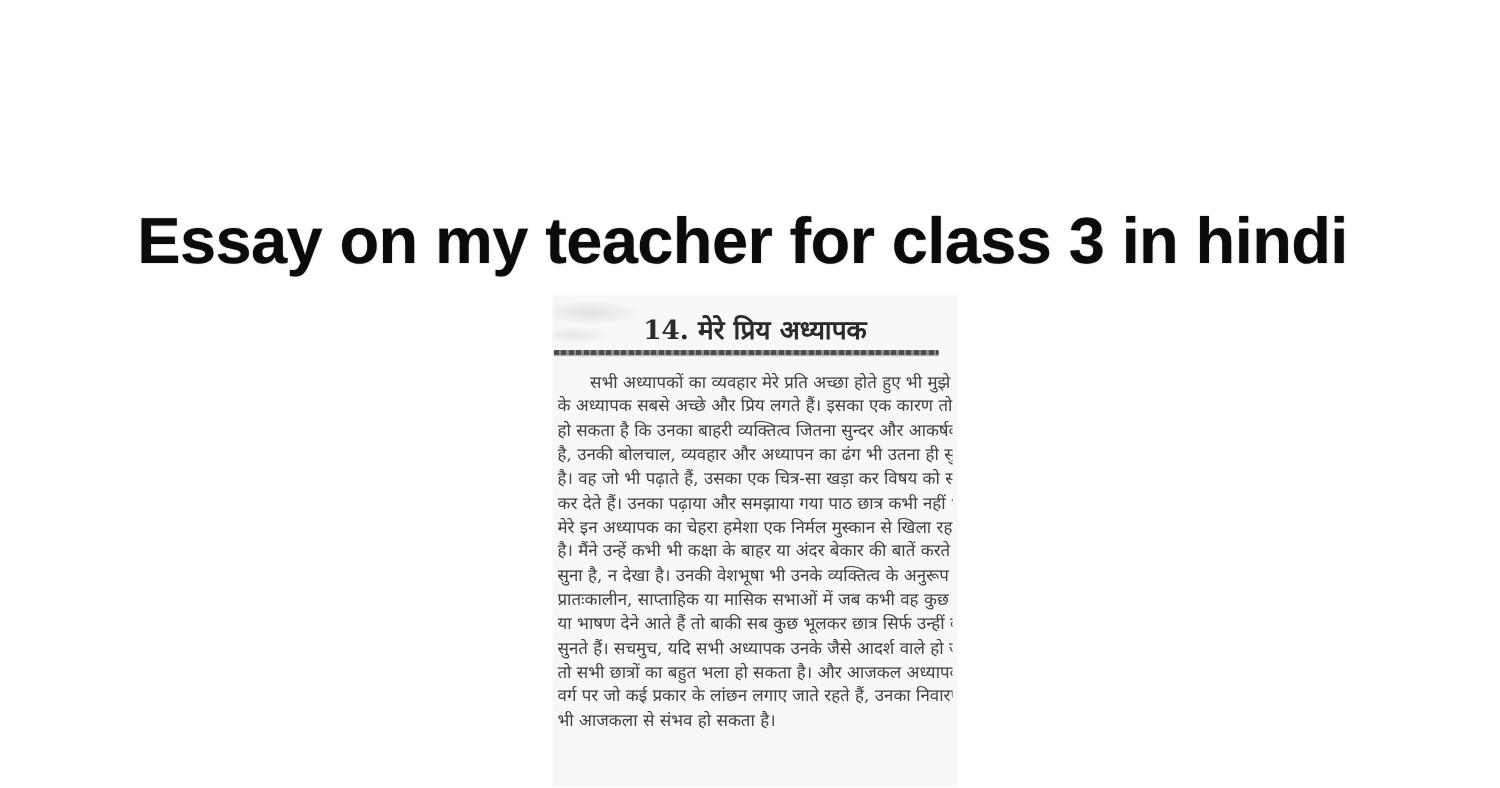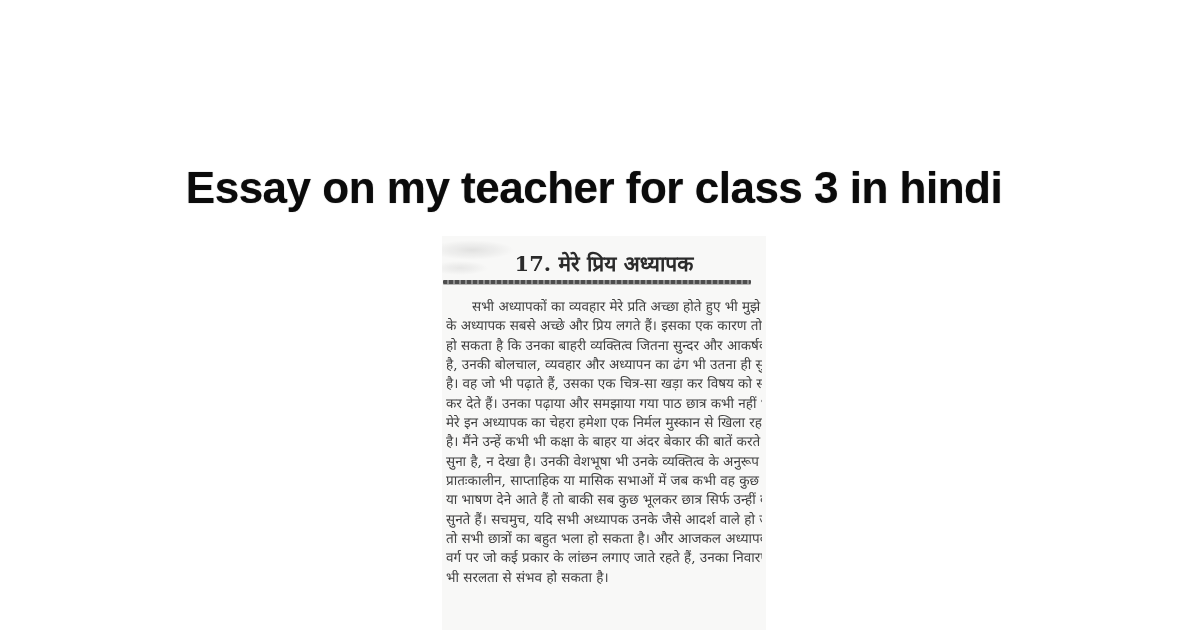--- a/index.html
+++ b/index.html
@@ -18,21 +18,21 @@
 
   
   .headline {
     position: absolute;
     top: 163px;
     left: 0;
     width: 1188px;
     text-align: center;
     font-family: "Liberation Sans", sans-serif;
     font-weight: 700;
-    font-size: 44px;
+    font-size: 52px;
     letter-spacing: -0.5px;
     color: #0b0b0b;
     text-shadow: 0 0 1px rgba(20,20,20,0.55);
     white-space: nowrap;
   }
 
   
   .scan {
     position: absolute;
     left: 442px;
@@ -85,37 +85,37 @@
 </style>
 </head>
 <body>
 
 <div class="canvas">
 
   <div class="headline">Essay on my teacher for class 3 in hindi</div>
 
   <div class="scan">
 
-    <div class="scan-heading">17. मेरे प्रिय अध्यापक</div>
+    <div class="scan-heading">14. मेरे प्रिय अध्यापक</div>
 
     <div class="scan-rule"></div>
 
     <div class="scan-body">
         <div class="scan-line">सभी अध्यापकों का व्यवहार मेरे प्रति अच्छा होते हुए भी मुझे अंग्रेज़ी</div>
         <div class="scan-line">के अध्यापक सबसे अच्छे और प्रिय लगते हैं। इसका एक कारण तो यह</div>
         <div class="scan-line">हो सकता है कि उनका बाहरी व्यक्तित्व जितना सुन्दर और आकर्षक</div>
         <div class="scan-line">है, उनकी बोलचाल, व्यवहार और अध्यापन का ढंग भी उतना ही सुन्दर</div>
         <div class="scan-line">है। वह जो भी पढ़ाते हैं, उसका एक चित्र-सा खड़ा कर विषय को साकार</div>
         <div class="scan-line">कर देते हैं। उनका पढ़ाया और समझाया गया पाठ छात्र कभी नहीं भूलते।</div>
         <div class="scan-line">मेरे इन अध्यापक का चेहरा हमेशा एक निर्मल मुस्कान से खिला रहता</div>
         <div class="scan-line">है। मैंने उन्हें कभी भी कक्षा के बाहर या अंदर बेकार की बातें करते हुए</div>
         <div class="scan-line">सुना है, न देखा है। उनकी वेशभूषा भी उनके व्यक्तित्व के अनुरूप फबने</div>
         <div class="scan-line">प्रातःकालीन, साप्ताहिक या मासिक सभाओं में जब कभी वह कुछ बोलने</div>
         <div class="scan-line">या भाषण देने आते हैं तो बाकी सब कुछ भूलकर छात्र सिर्फ उन्हीं को</div>
         <div class="scan-line">सुनते हैं। सचमुच, यदि सभी अध्यापक उनके जैसे आदर्श वाले हो जाएँ</div>
         <div class="scan-line">तो सभी छात्रों का बहुत भला हो सकता है। और आजकल अध्यापक</div>
         <div class="scan-line">वर्ग पर जो कई प्रकार के लांछन लगाए जाते रहते हैं, उनका निवारण</div>
-        <div class="scan-line">भी सरलता से संभव हो सकता है।</div>
+        <div class="scan-line">भी आजकला से संभव हो सकता है।</div>
       </div>
 
   </div>
 
 </div>
 
 </body></html>

